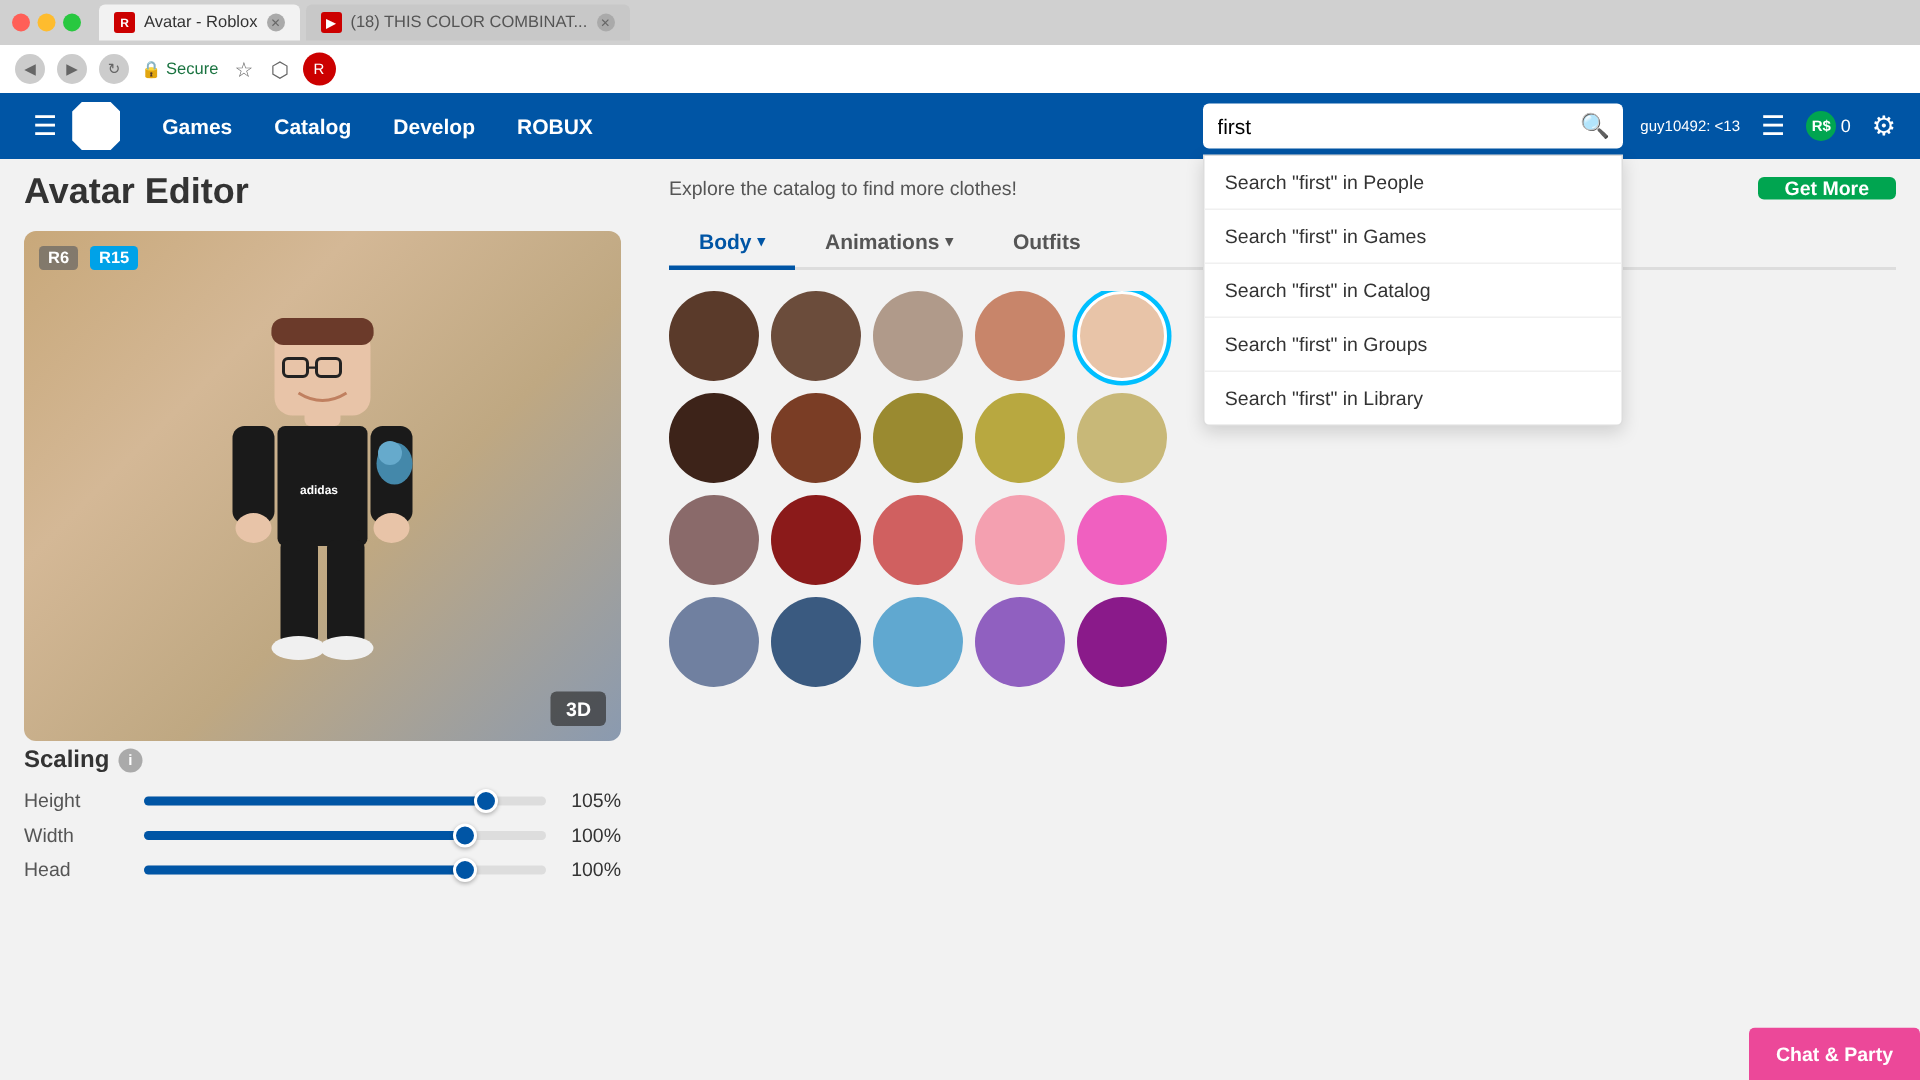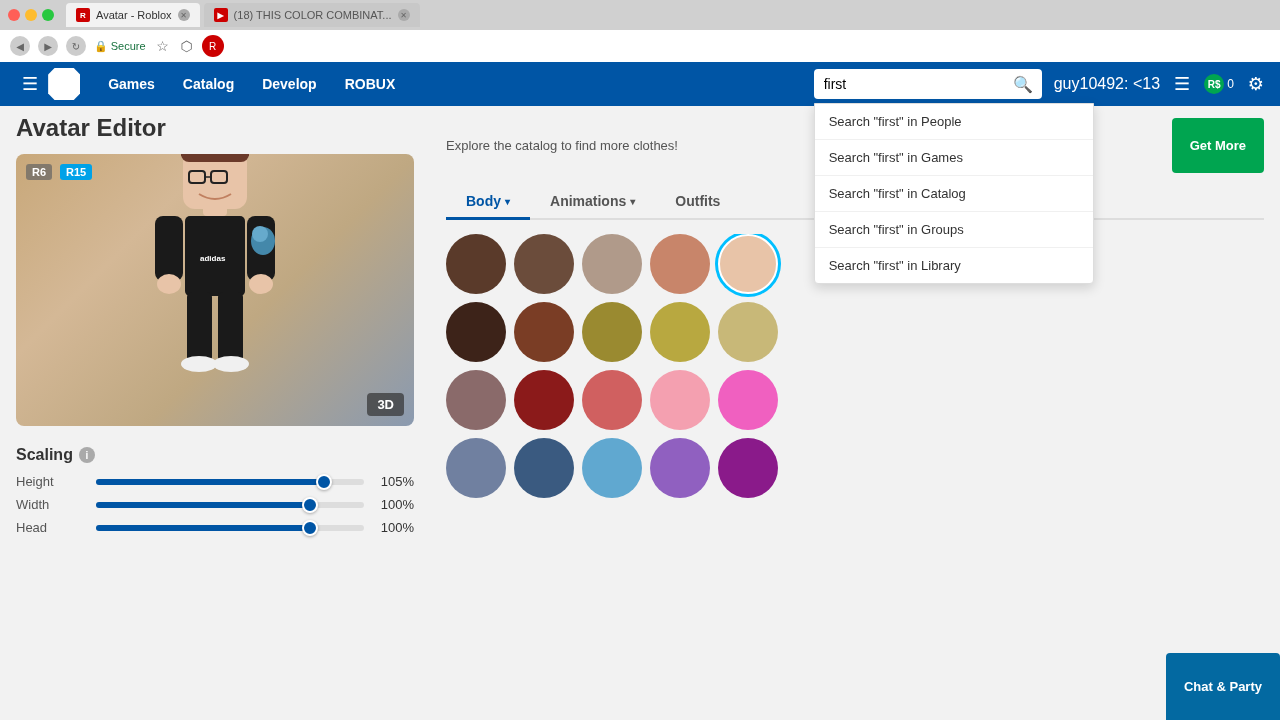--- a/index.html
+++ b/index.html
@@ -101,35 +101,35 @@
       padding: 0 14px; height: 44px; display: flex; align-items: center;
       cursor: pointer; text-decoration: none;
     }
     .search-area {
       margin-left: auto; display: flex; align-items: center; position: relative;
     }
     .search-wrapper {
       position: relative; display: flex; align-items: center;
     }
     .search-input {
-      width: 228px; height: 30px; border-radius: 4px;
+      width: 280px; height: 30px; border-radius: 4px;
       border: none; padding: 0 36px 0 10px;
       font-size: 14px; outline: none;
       background: white;
     }
     .search-icon-btn {
       position: absolute; right: 8px;
       background: none; border: none; cursor: pointer;
       color: #666; font-size: 16px; display: flex; align-items: center;
     }
     .nav-right {
       display: flex; align-items: center; gap: 10px; margin-left: 12px;
     }
     .nav-user {
-      color: white; font-size: 16px; display: flex; align-items: center; gap: 4px;
+      color: white; font-size: 10px; display: flex; align-items: center; gap: 4px;
       cursor: pointer;
     }
     .robux-btn {
       color: white; font-size: 12px; display: flex; align-items: center; gap: 3px;
       cursor: pointer;
     }
     .robux-icon {
       width: 20px; height: 20px; background: #00a550;
       border-radius: 50%; display: flex; align-items: center;
       justify-content: center; color: white; font-size: 10px; font-weight: bold;
@@ -168,42 +168,42 @@
       padding: 8px 16px 0 16px;
       background: #f2f2f2;
     }
     .avatar-editor-title {
       font-size: 24px; font-weight: bold; color: #333;
       margin-bottom: 12px;
     }
     .avatar-preview {
       background: linear-gradient(135deg, #c8a87a 0%, #d4b896 30%, #bfa882 60%, #8a9ab0 100%);
       border-radius: 8px; position: relative;
-      width: 100%; height: 272px;
+      width: 100%; height: 340px;
       display: flex; align-items: flex-end; justify-content: center;
       overflow: hidden;
     }
     .avatar-badge-r6 {
       position: absolute; top: 10px; left: 10px;
       background: rgba(100,100,100,0.7); color: white;
       font-size: 11px; font-weight: bold; padding: 2px 6px; border-radius: 3px;
     }
     .avatar-badge-r15 {
       position: absolute; top: 10px; left: 44px;
       background: #00a2e8; color: white;
       font-size: 11px; font-weight: bold; padding: 2px 6px; border-radius: 3px;
     }
     .avatar-3d-badge {
       position: absolute; bottom: 10px; right: 10px;
       background: rgba(50,50,50,0.7); color: white;
       font-size: 13px; font-weight: bold; padding: 4px 10px; border-radius: 4px;
     }
     
     .scaling-section {
-      margin-top: 20px;
+      margin-top: 4px;
     }
     .scaling-title {
       font-size: 16px; font-weight: bold; color: #333;
       display: flex; align-items: center; gap: 6px;
       margin-bottom: 10px;
     }
     .info-icon {
       width: 16px; height: 16px; border-radius: 50%;
       background: #aaa; color: white;
       font-size: 10px; display: inline-flex; align-items: center; justify-content: center;
@@ -242,21 +242,21 @@
     .catalog-banner {
       display: flex; justify-content: space-between; align-items: center;
       margin-bottom: 12px;
     }
     .catalog-text {
       font-size: 13px; color: #555;
     }
     .get-more-btn {
       background: #00a550; color: white;
       border: none; border-radius: 4px;
-      padding: 20px 18px; font-size: 13px; font-weight: bold;
+      padding: 0 18px; font-size: 13px; font-weight: bold;
       cursor: pointer;
     }
     .tabs-row {
       display: flex; align-items: flex-end; gap: 0;
       border-bottom: 2px solid #ddd;
       margin-bottom: 14px;
     }
     .tab-item {
       padding: 8px 20px; font-size: 14px; font-weight: 600;
       color: #555; cursor: pointer;
@@ -280,22 +280,22 @@
       cursor: pointer;
     }
     .color-swatch.selected {
       box-shadow: 0 0 0 3px #00bfff;
       border: 2px solid white;
     }
 
     
     .chat-party-btn {
       position: fixed; bottom: 0; right: 0;
-      background: #0369a1; color: white;
-      padding: 26px 18px; font-size: 13px; font-weight: bold;
+      background: #ec4899; color: white;
+      padding: 10px 18px; font-size: 13px; font-weight: bold;
       border-radius: 4px 4px 0 0; cursor: pointer;
     }
   </style>
 </head>
 <body>
 
 <div class="browser-chrome">
 
   <div class="tab-bar">
     <div class="traffic-lights">

